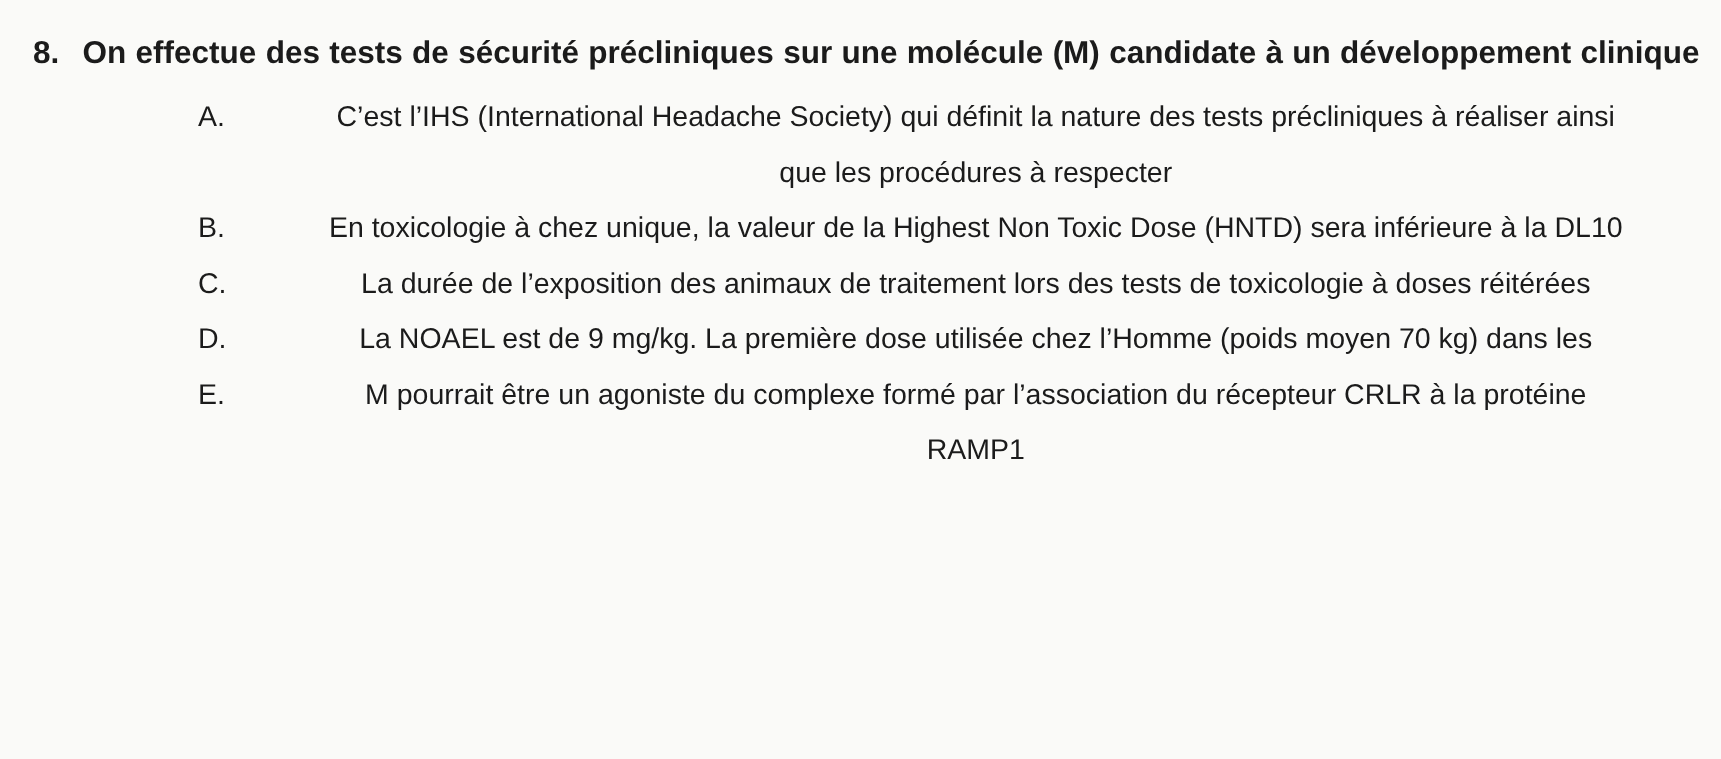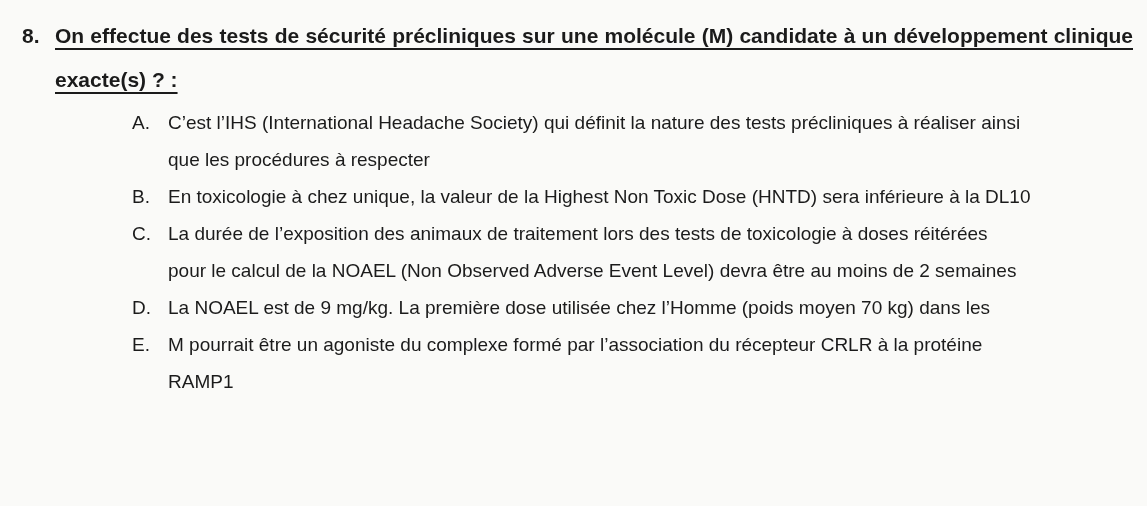--- a/index.html
+++ b/index.html
@@ -23,21 +23,20 @@
     width: 33px;
     font-size: 21px;
     font-weight: 700;
     line-height: 44px;
   }
   .qbody { width: 1078px; }
   .hline {
     font-size: 21px;
     font-weight: 700;
     line-height: 44px;
-    text-decoration: underline;
     text-decoration-thickness: 2px;
     text-underline-offset: 5px;
     white-space: pre-wrap;
   }
   .hline.j {
     text-align: justify;
     text-align-last: justify;
   }
   .options {
     list-style: none;
@@ -45,33 +44,32 @@
     padding: 0;
   }
   .option {
     display: flex;
     align-items: flex-start;
     font-size: 19px;
     line-height: 37px;
   }
   .letter { flex: none; width: 36px; }
   .otext { flex: 1; }
-  .otext .oline { white-space: pre-wrap; }
+  .otext .oline { white-space: pre-wrap; text-align: center; }
 </style>
 </head>
 <body>
 
 <div class="page">
   <div class="question">
     <div class="qnum">8.</div>
     <div class="qbody">
 
       <div class="header">
         <div class="hline j">On effectue des tests de sécurité précliniques sur une molécule (M) candidate à un développement clinique</div>
-        <div class="hline">exacte(s) ? :</div>
       </div>
 
       <ul class="options">
 
         <li class="option">
           <span class="letter">A.</span>
           <span class="otext">
             <div class="oline">C’est l’IHS (International Headache Society) qui définit la nature des tests précliniques à réaliser ainsi</div>
             <div class="oline">que les procédures à respecter</div>
           </span>
@@ -81,21 +79,20 @@
           <span class="letter">B.</span>
           <span class="otext">
             <div class="oline">En toxicologie à chez unique, la valeur de la Highest Non Toxic Dose (HNTD) sera inférieure à la DL10</div>
           </span>
         </li>
 
         <li class="option">
           <span class="letter">C.</span>
           <span class="otext">
             <div class="oline">La durée de l’exposition des animaux de traitement lors des tests de toxicologie à doses réitérées</div>
-            <div class="oline">pour le calcul de la NOAEL (Non Observed Adverse Event Level) devra être au moins de 2 semaines</div>
           </span>
         </li>
 
         <li class="option">
           <span class="letter">D.</span>
           <span class="otext">
             <div class="oline">La NOAEL est de 9 mg/kg. La première dose utilisée chez l’Homme (poids moyen 70 kg) dans les</div>
           </span>
         </li>
 

